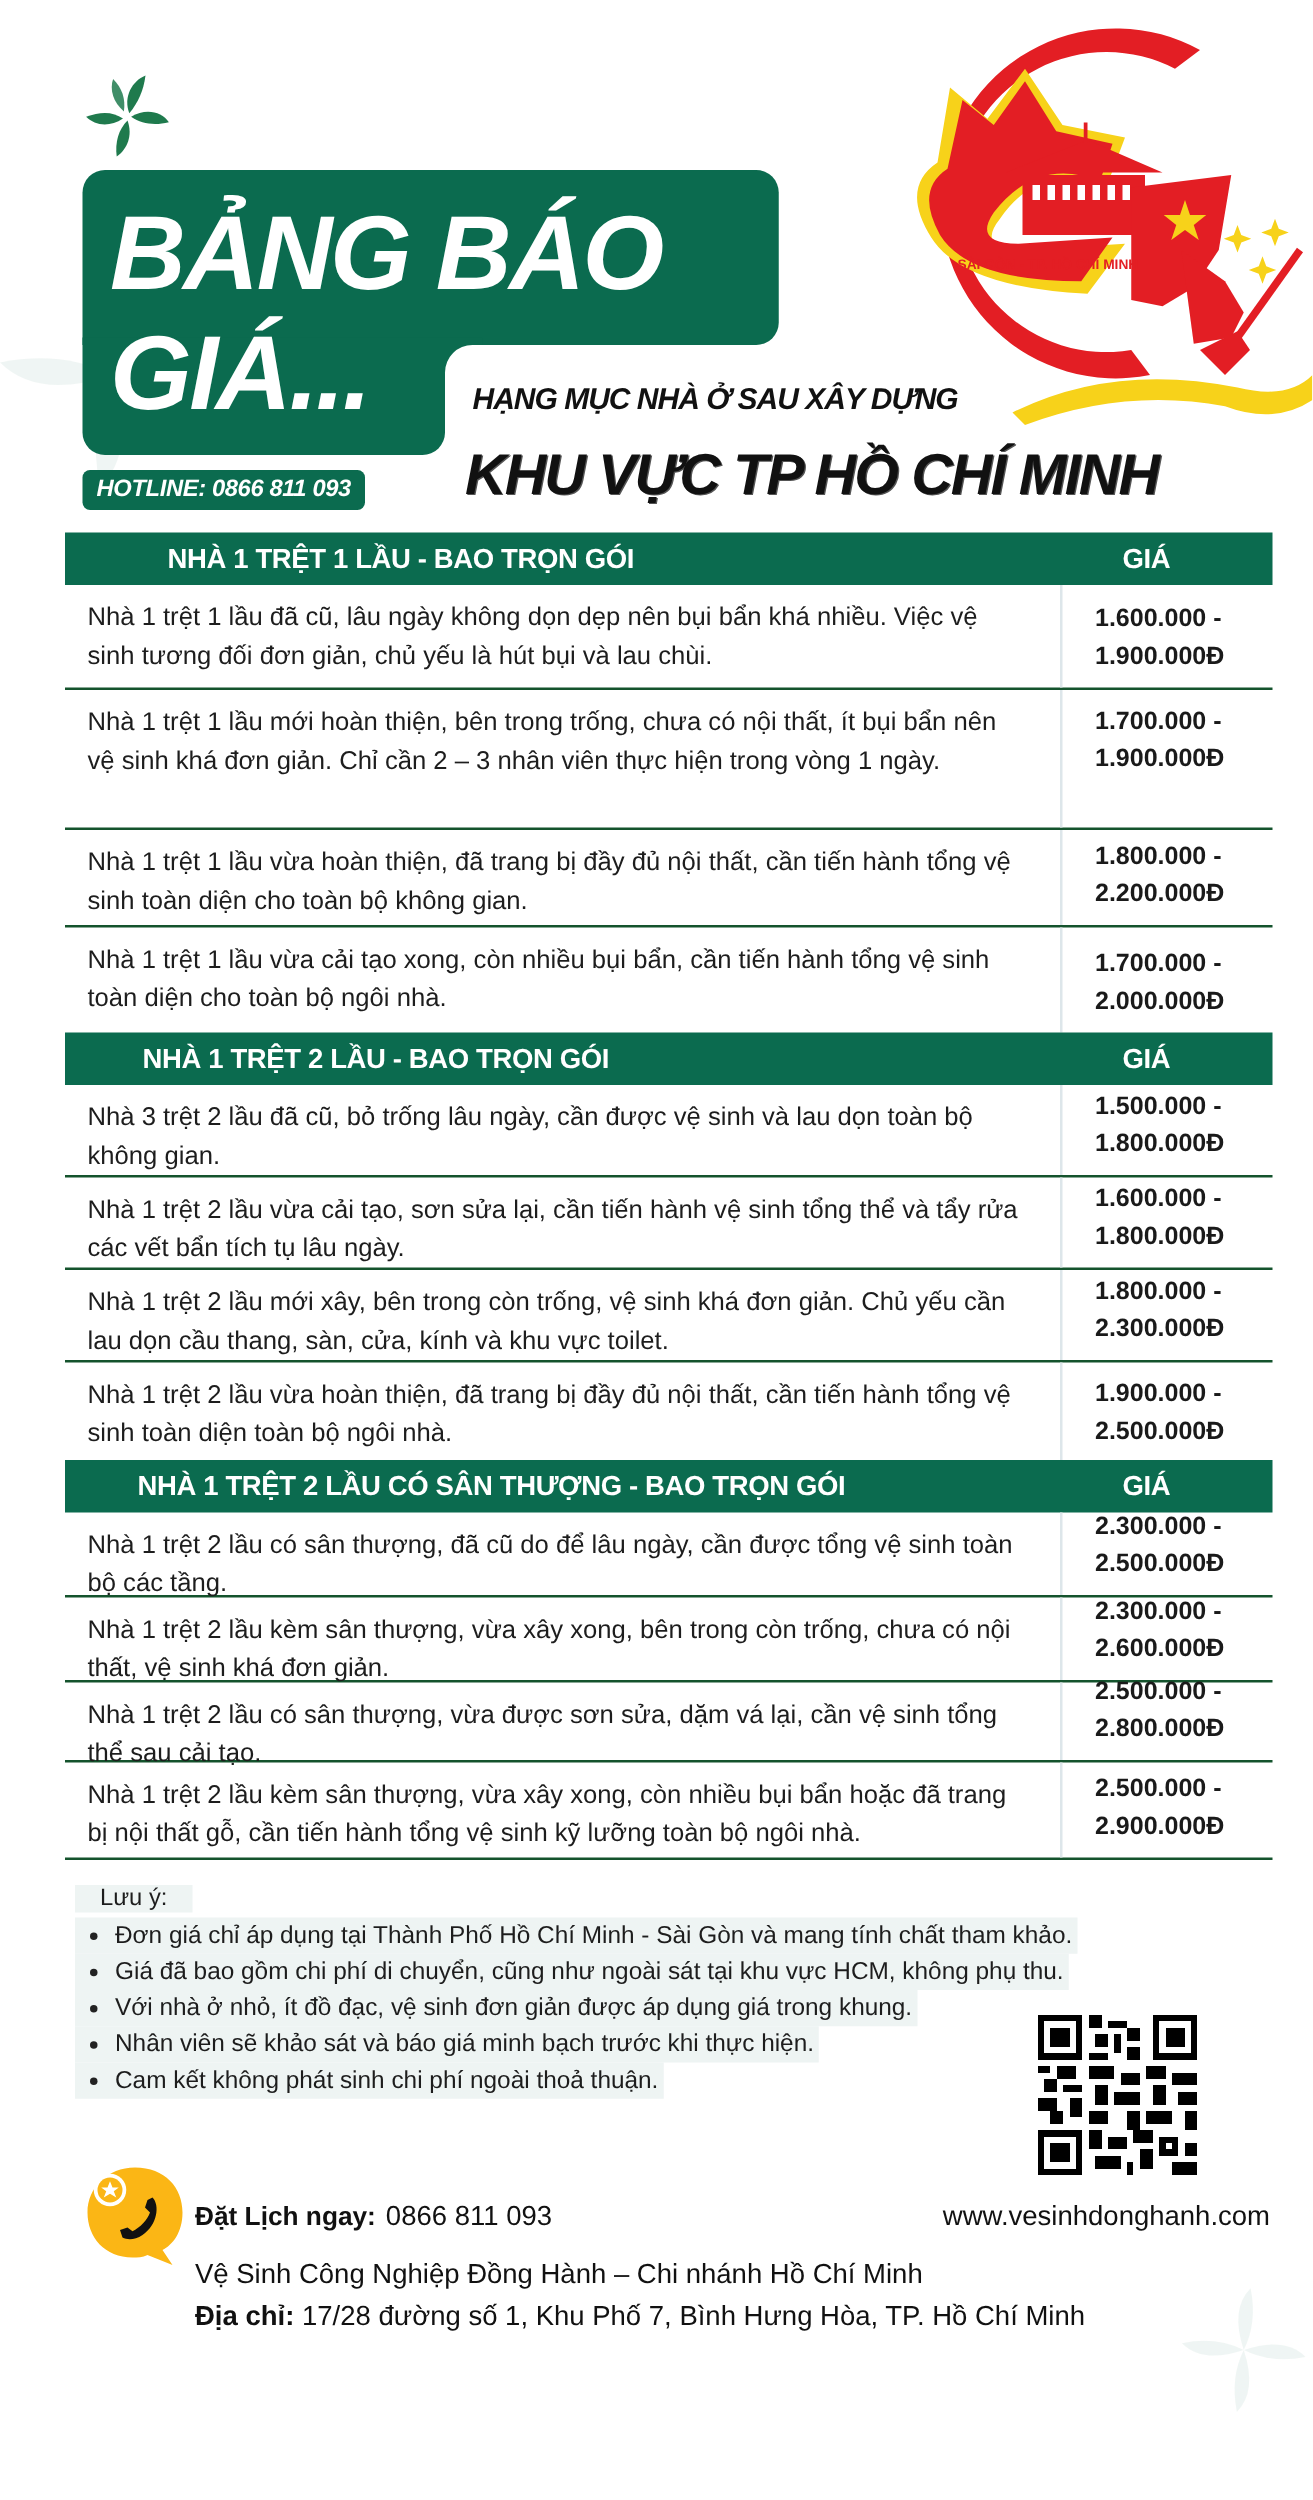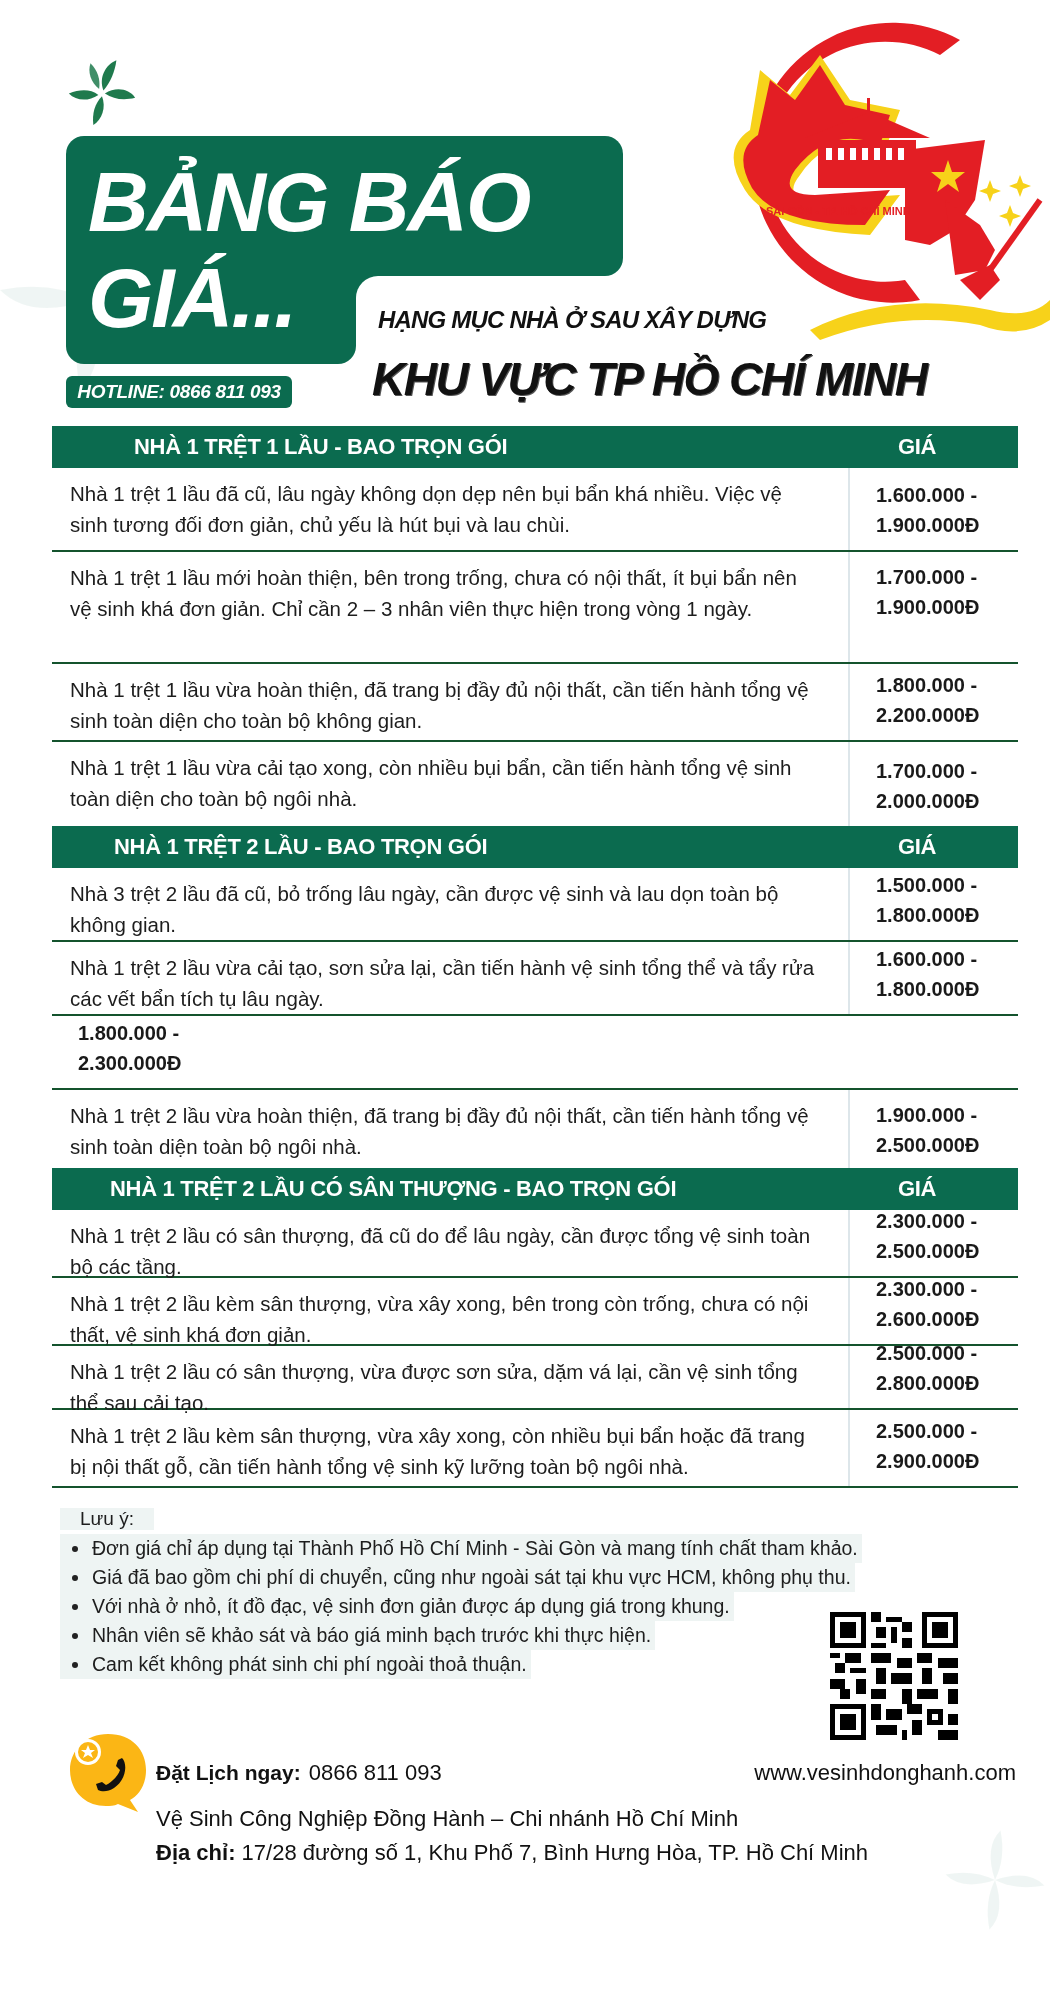--- a/index.html
+++ b/index.html
@@ -178,20 +178,21 @@
       </div>
   </div>
   <div class="row" style="height:74px">
     <div class="desc">Nhà 1 trệt 2 lầu vừa cải tạo, sơn sửa lại, cần tiến hành vệ sinh tổng thể và tẩy rửa các vết bẩn tích tụ lâu ngày.</div>
     <div class="price">
         <span>1.600.000 -</span>
         <span>1.800.000Đ</span>
       </div>
   </div>
   <div class="row" style="height:74px">
+    <div class="desc">Nhà 1 trệt 2 lầu mới xây, bên trong còn trống, vệ sinh khá đơn giản. Chủ yếu cần lau dọn cầu thang, sàn, cửa, kính và khu vực toilet.</div>
     <div class="price">
         <span>1.800.000 -</span>
         <span>2.300.000Đ</span>
       </div>
   </div>
   <div class="row" style="height:80px;border-bottom:none">
     <div class="desc">Nhà 1 trệt 2 lầu vừa hoàn thiện, đã trang bị đầy đủ nội thất, cần tiến hành tổng vệ sinh toàn diện toàn bộ ngôi nhà.</div>
     <div class="price">
         <span>1.900.000 -</span>
         <span>2.500.000Đ</span>

